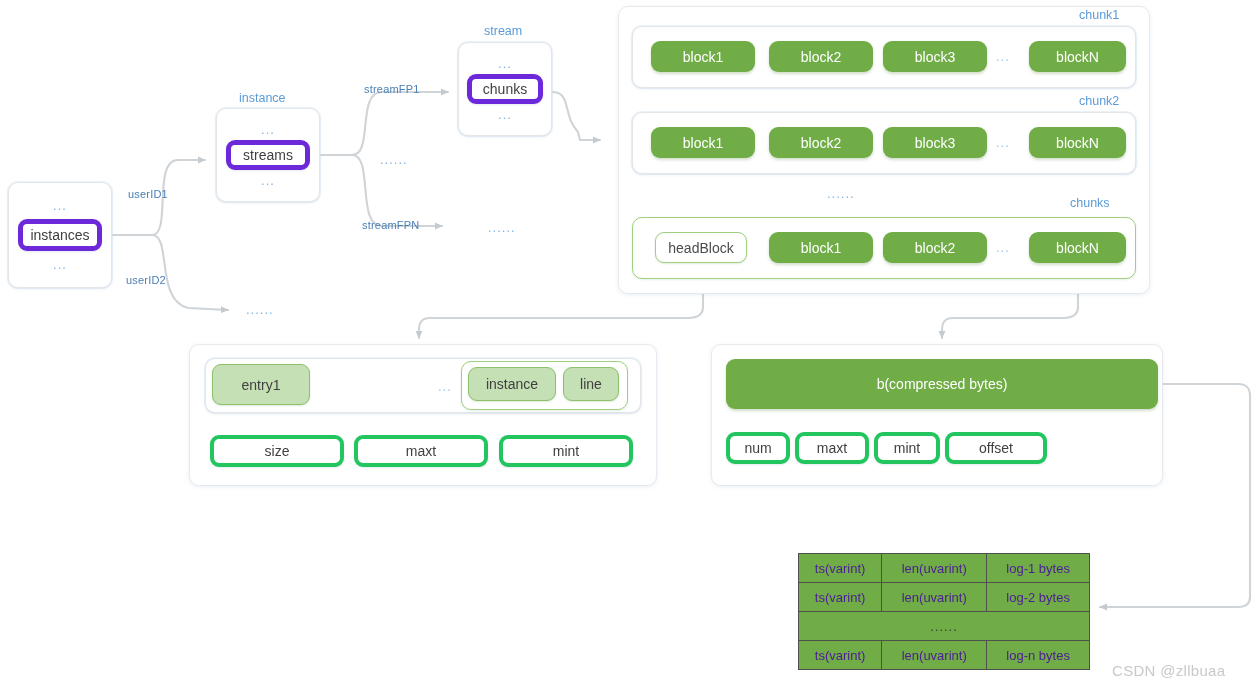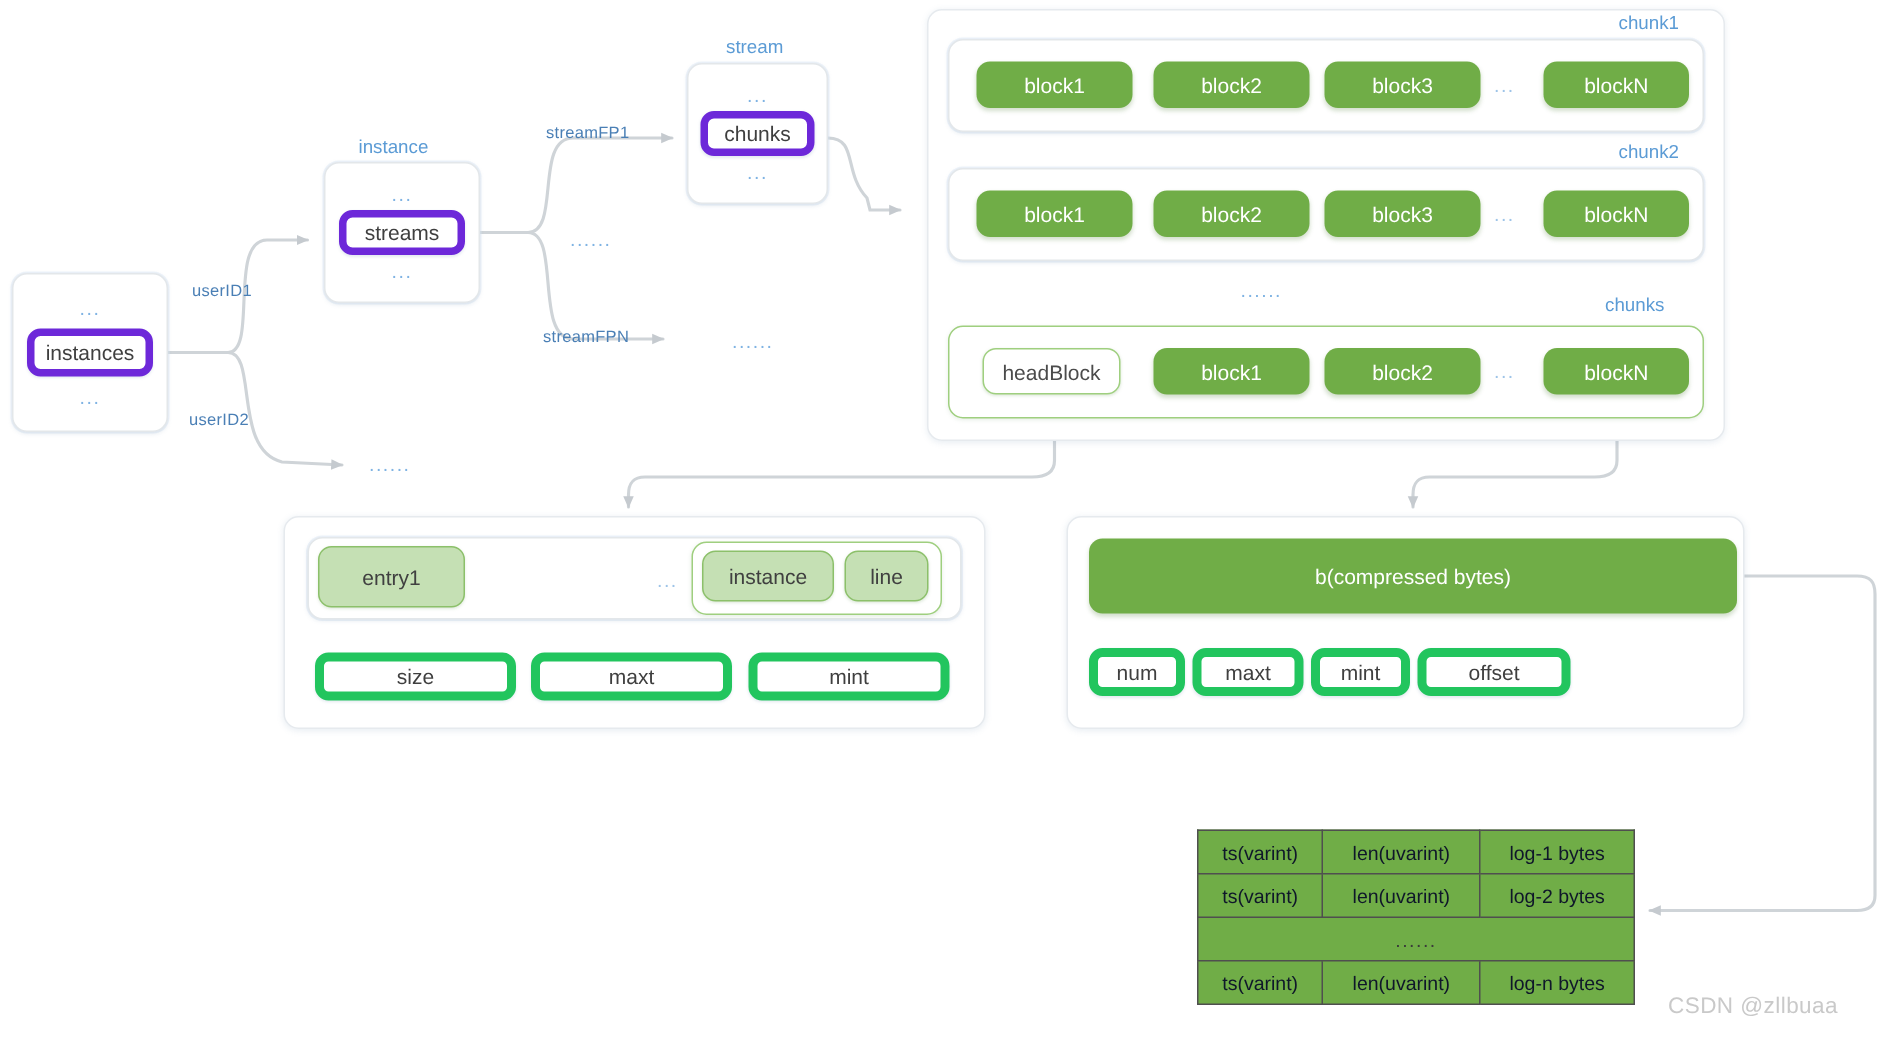--- a/index.html
+++ b/index.html
@@ -16,39 +16,39 @@
   .shell{background:#ffffff;border:1px solid #e3e7ea;border-radius:10px;
          box-shadow:0 1px 3px rgba(120,150,180,.18), 0 0 0 1px rgba(225,235,245,.55);}
   .shell-green{background:#ffffff;border:1px solid #9fcf7f;border-radius:10px;
          box-shadow:0 1px 3px rgba(120,160,120,.18);}
   .shell-outer{background:#ffffff;border:1px solid #e6eaee;border-radius:10px;
          box-shadow:0 1px 4px rgba(120,150,180,.16);}
 
   .pill{background:#ffffff;border:5px solid #6d28d9;border-radius:9px;
         box-shadow:0 1px 2px rgba(120,150,180,.20);
         color:#3f3f3f;font-size:14px;}
-  .pill-dark{border:6px solid #22c55e;}
+  .pill-dark{border:4px solid #22c55e;}
   .pill-green{background:#ffffff;border:1px solid #9fcf7f;border-radius:9px;
         box-shadow:0 1px 2px rgba(130,170,120,.25);color:#4b4b4b;font-size:14px;}
 
   .green{background:#70ad47;border-radius:9px;color:#ffffff;font-size:14px;
          box-shadow:0 2px 3px rgba(110,150,90,.30);}
   .lgreen{background:#c5e0b4;border:1px solid #8cc06a;border-radius:9px;
          color:#404040;font-size:14px;box-shadow:0 1px 2px rgba(130,170,120,.25);}
 
   .lbl{position:absolute;color:#5b9bd5;font-size:12.5px;white-space:nowrap;}
   .dots{position:absolute;color:#7fb3e3;font-size:13px;letter-spacing:1px;
         white-space:nowrap;}
   .edge-lbl{position:absolute;color:#4a7fb5;font-size:11px;white-space:nowrap;
         letter-spacing:.2px;}
 
   
   #byte-table{position:absolute;left:798px;top:553px;width:292px;
       border-collapse:collapse;border:1px solid #4f4f4f;background:#70ad47;}
-  #byte-table td{border:1px solid #4f4f4f;color:#0f172a;font-size:13px;
+  #byte-table td{border:1px solid #4f4f4f;color:#4c1d95;font-size:13px;
       text-align:center;height:28px;padding:0 2px;white-space:nowrap;}
 
   #watermark{position:absolute;left:1112px;top:662px;color:#c9c9c9;
       font-size:15px;letter-spacing:.3px;}
 
   svg#wires{position:absolute;left:0;top:0;width:1256px;height:694px;
       pointer-events:none;}
 </style>
 </head>
 <body>

